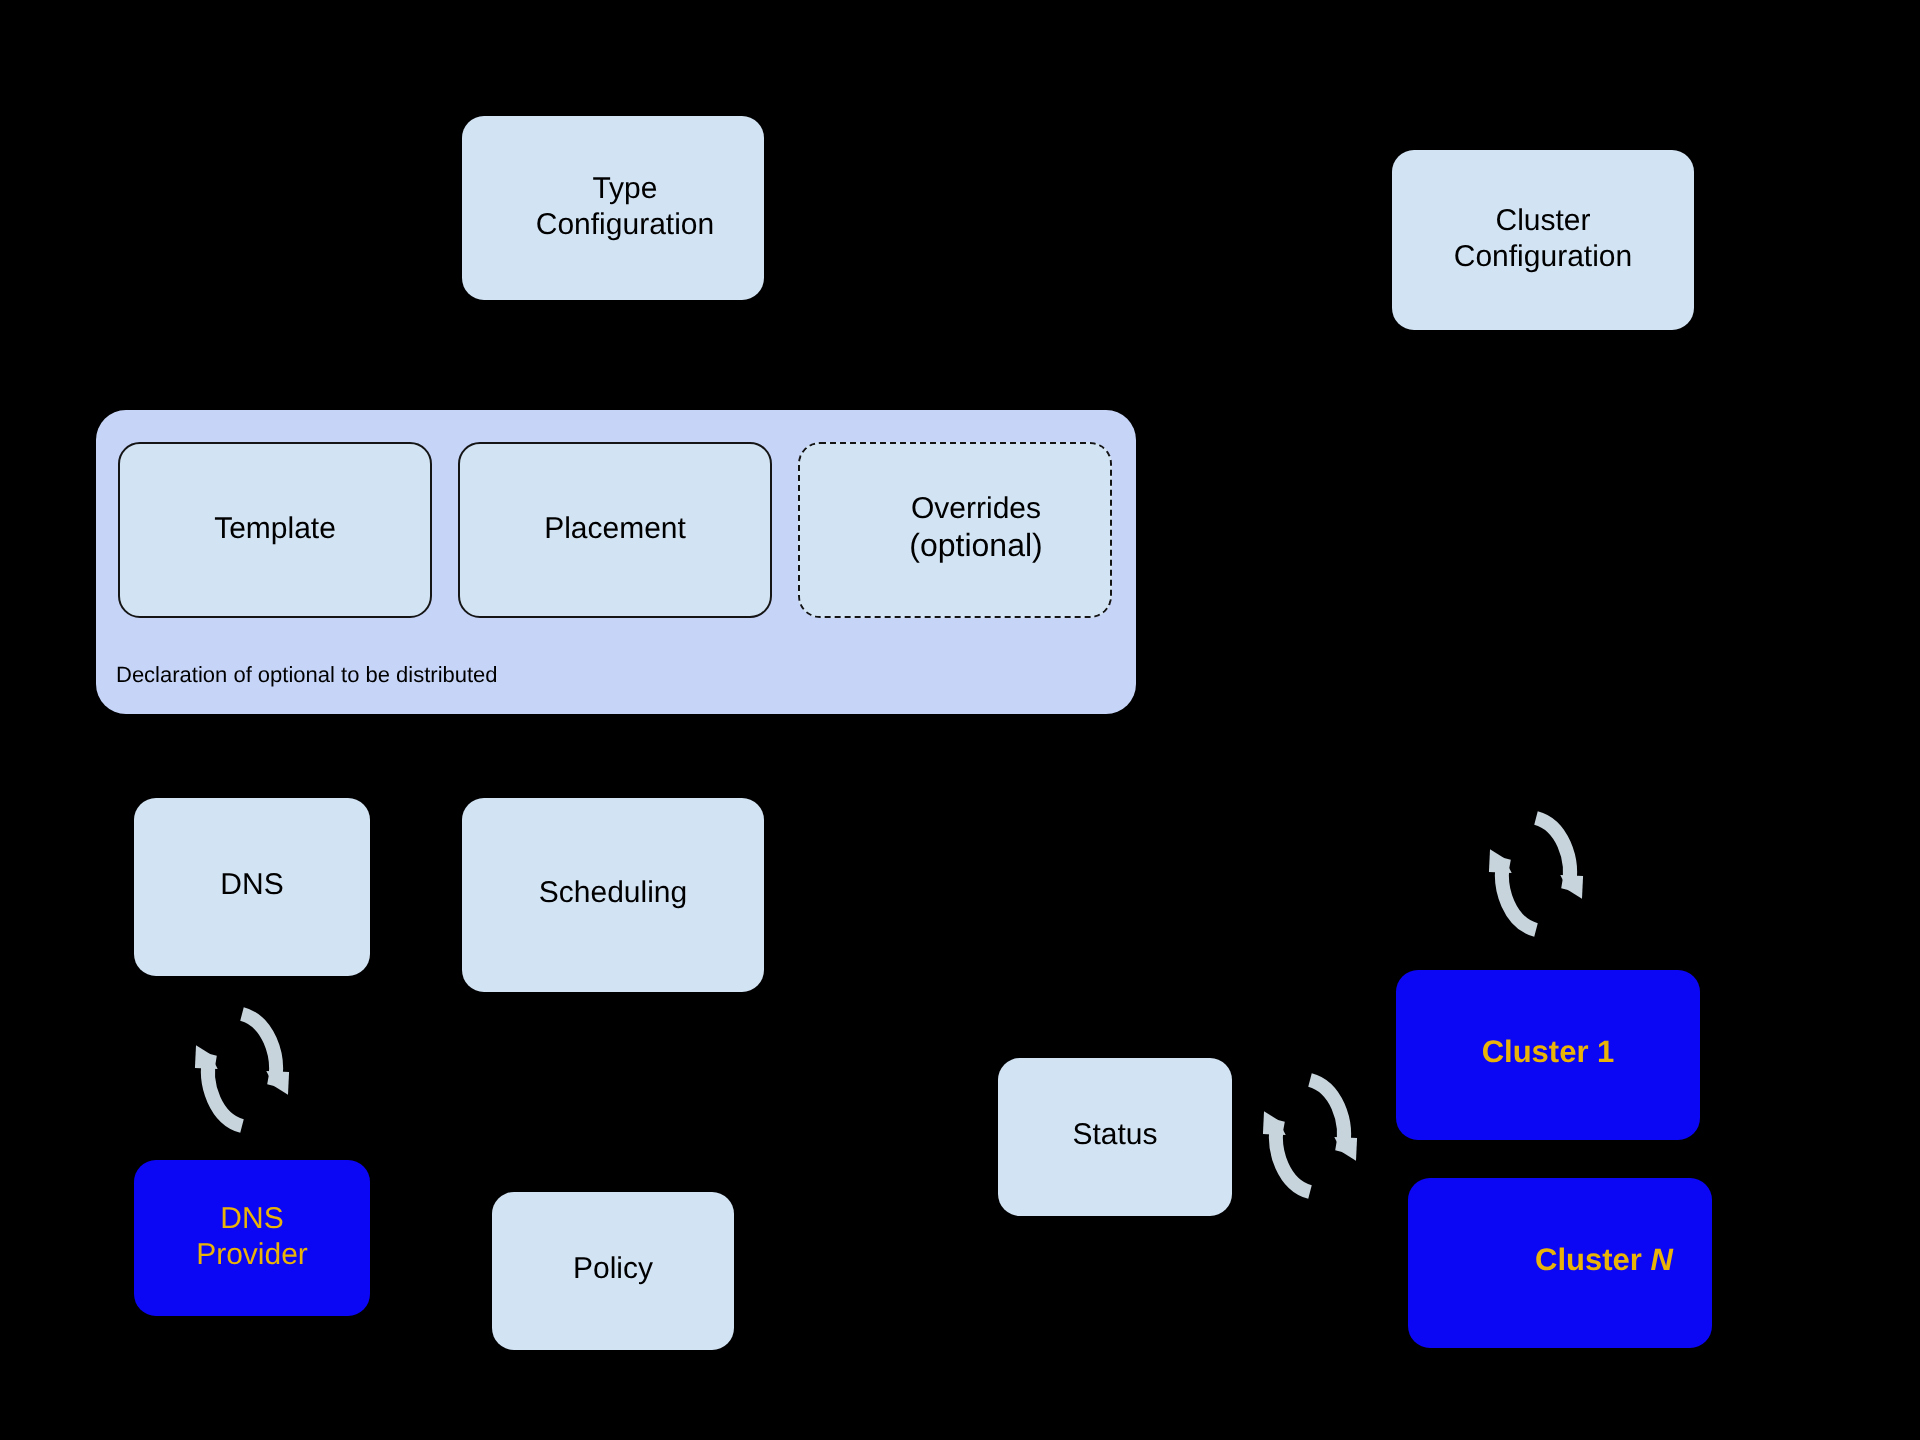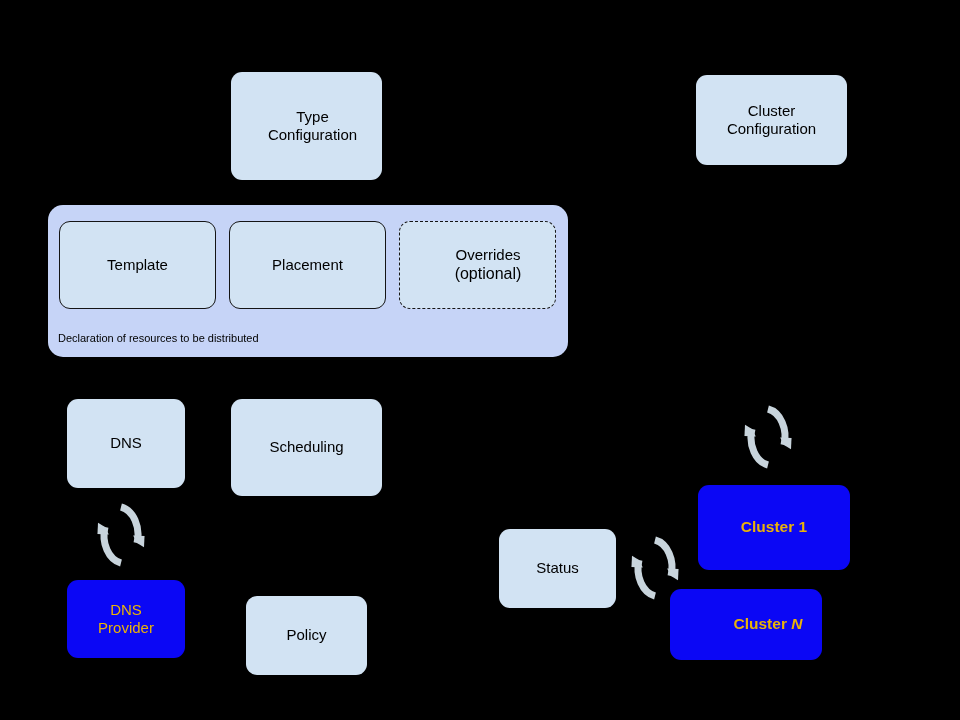--- a/index.html
+++ b/index.html
@@ -119,21 +119,21 @@
     </g>
 
     <g transform="translate(655,568)">
       <path d="M 0,-28 A 21,28 0 0 1 16,8" fill="none" stroke="#c8d4dc" stroke-width="7" stroke-linecap="butt"></path>
       <path d="M 0,28 A 21,28 0 0 1 -16,-8" fill="none" stroke="#c8d4dc" stroke-width="7" stroke-linecap="butt"></path>
       <path d="M -16,-8 l -8,-2 l 3,11 l 11,-3 z" fill="#c8d4dc" transform="rotate(18,-16,-8)"></path>
       <path d="M 16,8 l 8,2 l -3,-11 l -11,3 z" fill="#c8d4dc" transform="rotate(18,16,8)"></path>
     </g>
   </svg>
 
-  <div class="node" style="left:231px; top:72px; width:151px; height:108px;padding-left:12px;">
+  <div class="node" style="left:231px; top:58px; width:151px; height:92px;padding-left:12px;">
     <span class="lbl-main">Type
 Configuration</span>
   </div>
 
   <div class="node" style="left:696px; top:75px; width:151px; height:90px;">
     <span class="lbl-main">Cluster
 Configuration</span>
   </div>
 
   <div class="group-container" style="left:48px; top:205px; width:520px; height:152px;"></div>
@@ -144,21 +144,21 @@
 
   <div class="node bordered" style="left:229px; top:221px; width:157px; height:88px;">
     <span class="lbl-main">Placement</span>
   </div>
 
   <div class="node dashdot" style="left:399px; top:221px; width:157px; height:88px; flex-direction:column;">
     <span class="lbl-main">Overrides</span>
     <span class="sub">(optional)</span>
   </div>
 
-  <div class="caption" style="left:58px; top:332px;">Declaration of resources to be distributed</div>
+  <div class="caption" style="left:58px; top:332px;">Declaration of optional to be distributed</div>
 
   <div class="node" style="left:67px; top:399px; width:118px; height:89px;">
     <span class="lbl-main">DNS</span>
   </div>
 
   <div class="node blue" style="left:67px; top:580px; width:118px; height:78px;">
     <span class="lbl-main">DNS
 Provider</span>
   </div>
 
@@ -172,17 +172,17 @@
 
   <div class="node" style="left:499px; top:529px; width:117px; height:79px;">
     <span class="lbl-main">Status</span>
   </div>
 
 
   <div class="node blue bold" style="left:698px; top:485px; width:152px; height:85px;">
     <span><span>Cluster </span><span>1</span></span>
   </div>
 
-  <div class="node blue bold" style="left:670px; top:589px; width:152px; height:71px;padding-left:44px;">
+  <div class="node blue bold" style="left:704px; top:589px; width:152px; height:85px;padding-left:44px;">
     <span><span>Cluster </span><span class="ital">N</span></span>
   </div>
 
 </div>
 
 </body></html>

